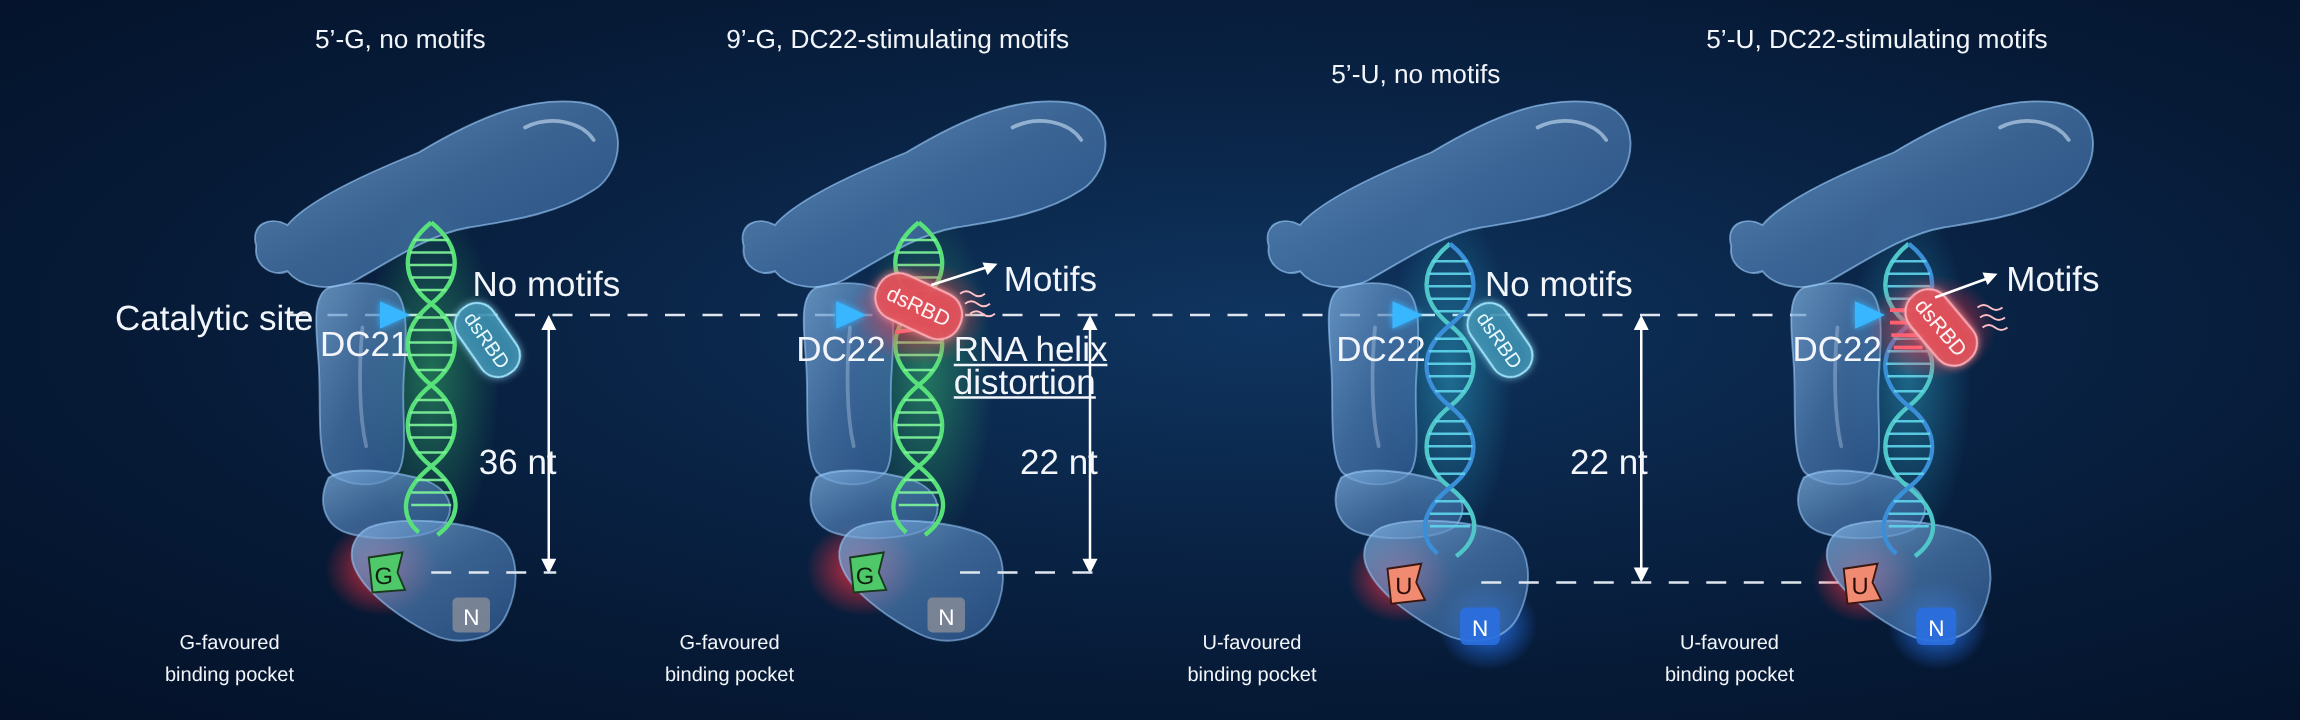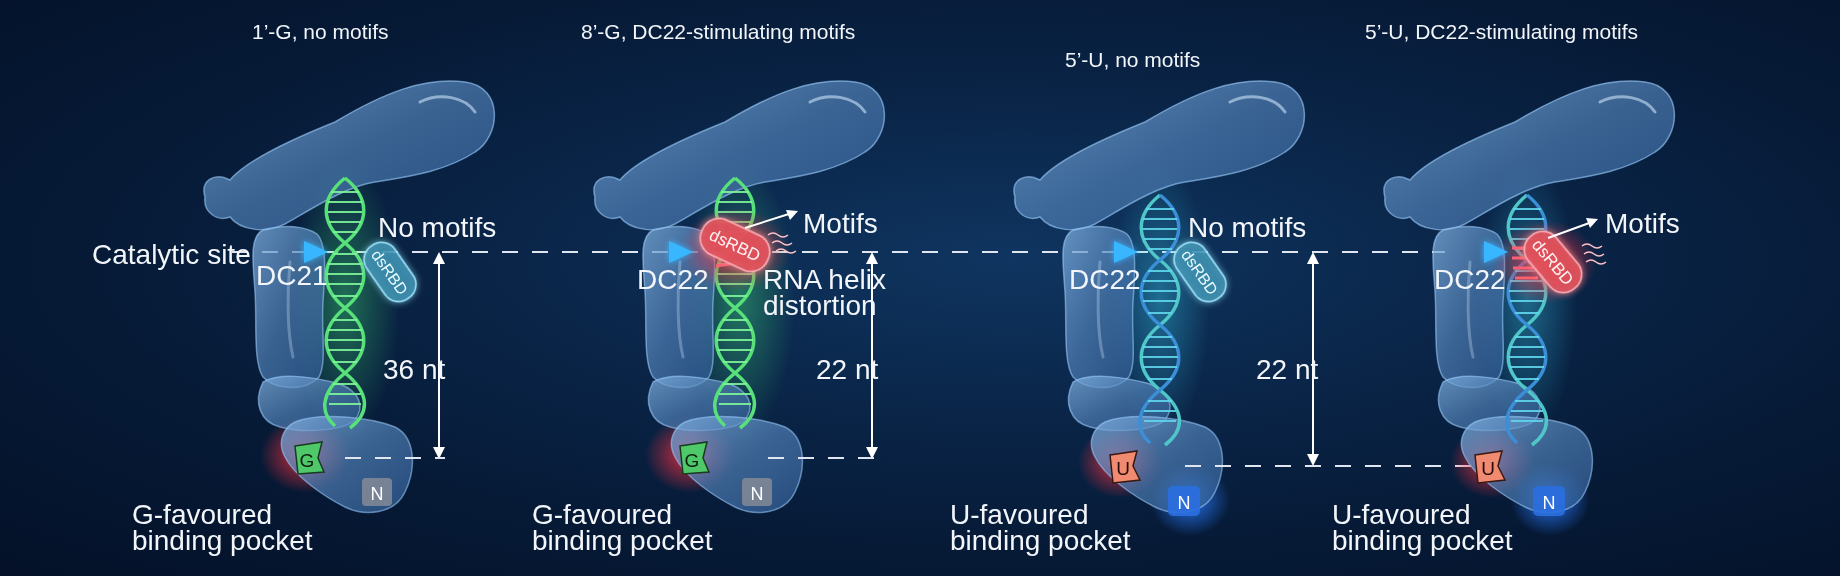--- a/index.html
+++ b/index.html
@@ -7,21 +7,21 @@
     width: 1840px; height: 576px; overflow: hidden;
     background: radial-gradient(ellipse at 55% 45%, #0f3560 0%, #0a2548 35%, #061a36 65%, #041128 100%);
     font-family: "Liberation Sans", sans-serif;
     color: #f2f5fa;
     position: relative;
   }
   #scene { position: absolute; left: 0; top: 0; width: 1840px; height: 576px; }
   .txt { position: absolute; white-space: nowrap; color: #f2f5fa; }
   .title { font-size: 21px; top: 20px; }
   .label { font-size: 28px; }
-  .pocket { font-size: 28px; line-height: 26px; }
+  .pocket { font-size: 16px; line-height: 26px; text-align: center; }
   svg text { font-family: "Liberation Sans", sans-serif; }
 </style>
 </head>
 <body>
 
 <svg id="scene" width="1840" height="576" viewBox="0 0 1840 576" xmlns="http://www.w3.org/2000/svg">
   <defs>
     <linearGradient id="protGrad" x1="0" y1="0" x2="1" y2="1">
       <stop offset="0" stop-color="#7fb0e0" stop-opacity="0.75"></stop>
       <stop offset="0.5" stop-color="#4f7fb5" stop-opacity="0.7"></stop>
@@ -241,38 +241,38 @@
       <path d="M1475,455 L1502,451 L1498,466 L1505,480 L1478,483 Z" fill="#f08a70" stroke="#3a1810" stroke-width="1.5"></path>
       <text x="1488" y="475" font-size="19" text-anchor="middle" fill="#2a0d08">U</text>
     </g>
     <g>
       <rect x="1533" y="486" width="32" height="30" rx="5" fill="#2a6fe0" fill-opacity="0.9"></rect>
       <text x="1549" y="509" font-size="18" text-anchor="middle" fill="#ffffff">N</text>
     </g>
   </g>
 </svg>
 
-<div class="txt title" style="left:252px;">1’-G, no motifs</div>
-<div class="txt title" style="left:581px;">8’-G, DC22-stimulating motifs</div>
+<div class="txt title" style="left:252px;">5’-G, no motifs</div>
+<div class="txt title" style="left:581px;">9’-G, DC22-stimulating motifs</div>
 <div class="txt title" style="left:1065px;margin-top:28px;">5’-U, no motifs</div>
 <div class="txt title" style="left:1365px;">5’-U, DC22-stimulating motifs</div>
 
 <div class="txt label" style="left:92px; top:239px;">Catalytic site</div>
 
 <div class="txt label" style="left:256px; top:260px;">DC21</div>
 <div class="txt label" style="left:378px; top:212px;">No motifs</div>
 <div class="txt label" style="left:383px; top:354px;">36 nt</div>
 <div class="txt pocket" style="left:132px; top:502px;">
   <div>G-favoured</div>
   <div>binding pocket</div>
 </div>
 
 <div class="txt label" style="left:637px; top:264px;">DC22</div>
 <div class="txt label" style="left:803px; top:208px;">Motifs</div>
-<div class="txt label" style="left:763px; top:267px; line-height:26px; text-align:left;">
+<div class="txt label" style="left:763px; top:267px; line-height:26px; text-align:left;text-decoration:underline;">
   <div>RNA helix</div>
   <div>distortion</div>
 </div>
 <div class="txt label" style="left:816px; top:354px;">22 nt</div>
 <div class="txt pocket" style="left:532px; top:502px;">
   <div>G-favoured</div>
   <div>binding pocket</div>
 </div>
 
 <div class="txt label" style="left:1069px; top:264px;">DC22</div>

